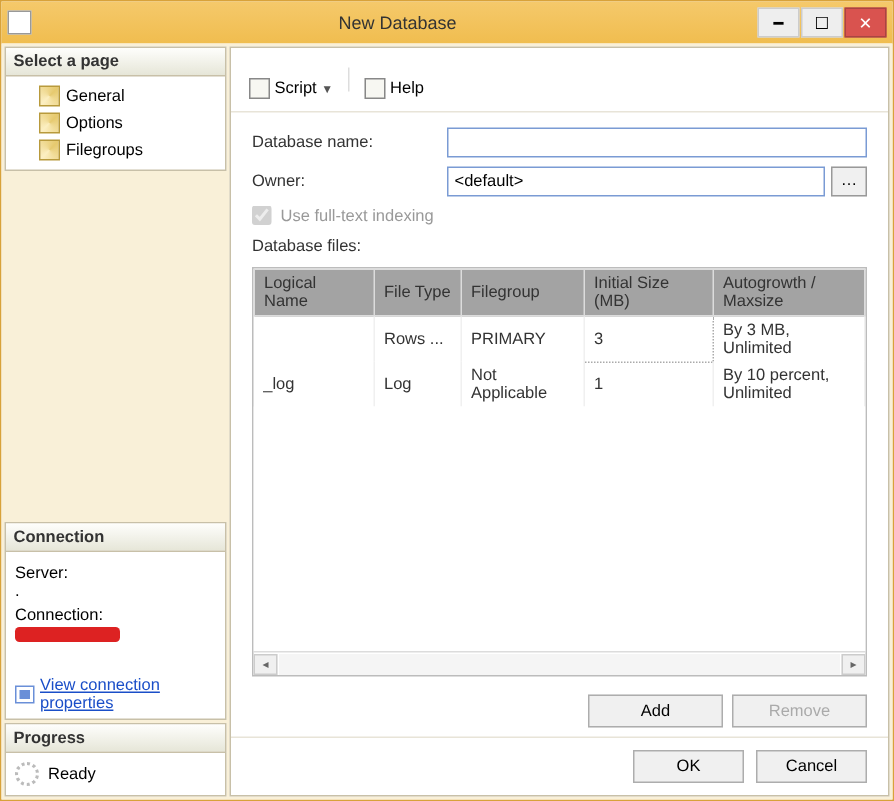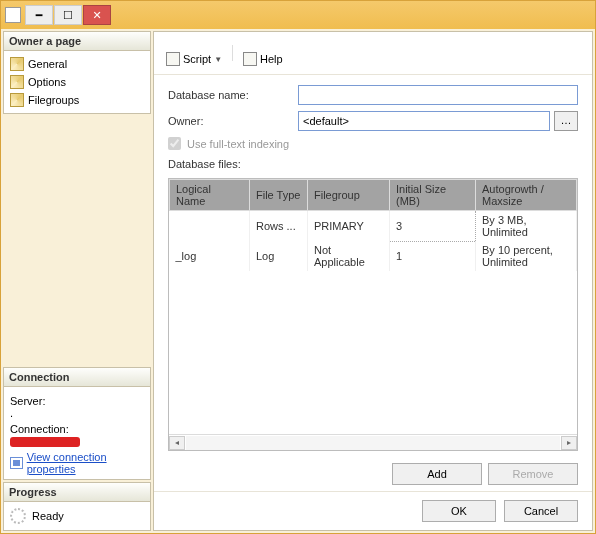--- a/index.html
+++ b/index.html
@@ -9,28 +9,28 @@
 .titlebar .app-icon { width: 16px; height: 16px; background: #fff; border: 1px solid #999; margin-right: 4px; }
 .titlebar .title { flex: 1; text-align: center; color: #333; font-size: 12px; }
 .winbtns { display: flex; gap: 1px; }
 .winbtn { width: 28px; height: 20px; display: flex; align-items: center; justify-content: center; cursor: pointer; }
 .winbtn.min, .winbtn.max { background: #eee; border: 1px solid #ccc; }
 .winbtn.close { background: #d9534f; color: #fff; border: 1px solid #a94442; }
 .body { flex: 1; display: flex; background: #f9f0d8; padding: 2px; }
 .leftcol { width: 148px; display: flex; flex-direction: column; gap: 2px; }
 .panel { background: #fff; border: 1px solid #c8c0a8; }
 .panel-hdr { background: linear-gradient(#fefefc, #e6e6d8); border-bottom: 1px solid #c8c0a8; padding: 3px 5px; font-weight: bold; color: #333; }
-.nav { padding: 4px 0; }
+.nav { padding: 4px 16px; }
 .nav-item { display: flex; align-items: center; padding: 2px 6px; cursor: pointer; gap: 4px; }
 .navicon { width: 14px; height: 14px; display: inline-block; }
 .navicon.page { background: conic-gradient(from 45deg, #e6c96e, #fcefc2, #e6c96e); border: 1px solid #b89a3c; }
 .conn { padding: 4px 6px; font-size: 11px; }
 .conn .lbl { margin-top: 4px; }
 .conn .red { display: inline-block; width: 70px; height: 10px; background: #d22; border-radius: 3px; margin-top: 2px; }
-.link { color: #1a4ec8; text-decoration: underline; cursor: pointer; display: inline-flex; align-items: center; gap: 4px; margin-top: 2px; }
+.link { color: #1a4ec8; text-decoration: underline; cursor: pointer; display: inline-flex; align-items: center; gap: 4px; margin-top: 20px; }
 .link .lico { width: 14px; height: 12px; background: #fff; border: 1px solid #6a8fd8; display: inline-block; position: relative; }
 .link .lico::after { content: ""; position: absolute; inset: 2px; background: #6a8fd8; }
 .progress { padding: 6px; display: flex; align-items: center; gap: 6px; }
 .spinner { width: 16px; height: 16px; border: 2px dotted #bbb; border-radius: 50%; }
 .rightcol { flex: 1; background: #fff; border: 1px solid #c8c0a8; margin-left: 2px; display: flex; flex-direction: column; }
 .toolbar { display: flex; align-items: center; gap: 6px; padding: 6px 8px; border-bottom: 1px solid #e8e4d8; }
 .tbtn { display: flex; align-items: center; gap: 3px; cursor: pointer; padding: 2px 4px; margin-top: 12px; }
 .tico { width: 14px; height: 14px; display: inline-block; border: 1px solid #888; background: #f7f7f2; }
 .drop { font-size: 8px; color: #555; }
 .sep { width: 1px; height: 16px; background: #ddd; }
@@ -56,31 +56,32 @@
 .btn:disabled { color: #aaa; }
 .footer { display: flex; justify-content: flex-end; gap: 8px; padding: 8px 14px; border-top: 1px solid #e8e4d8; background: #fff; }
 .footer .btn { width: 74px; }
 </style>
 </head>
 <body>
 
 <div class="window">
   <div class="titlebar">
     <div class="app-icon"></div>
+    <div class="title">New Database</div>
     <div class="winbtns">
       <div class="winbtn min">━</div>
       <div class="winbtn max">☐</div>
       <div class="winbtn close">✕</div>
     </div>
   </div>
 
   <div class="body">
     <div class="leftcol">
       <div class="panel" style="flex:0 0 auto">
-        <div class="panel-hdr">Owner a page</div>
+        <div class="panel-hdr">Select a page</div>
         <div class="nav">
           <div class="nav-item">
               <span class="navicon page"></span>
               <span>General</span>
             </div>
           <div class="nav-item">
               <span class="navicon page"></span>
               <span>Options</span>
             </div>
           <div class="nav-item">

